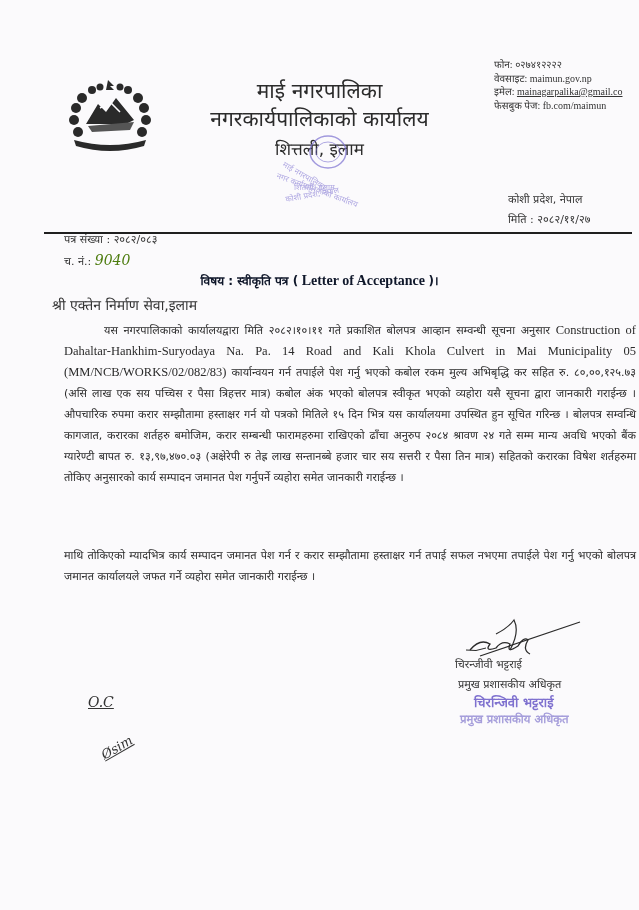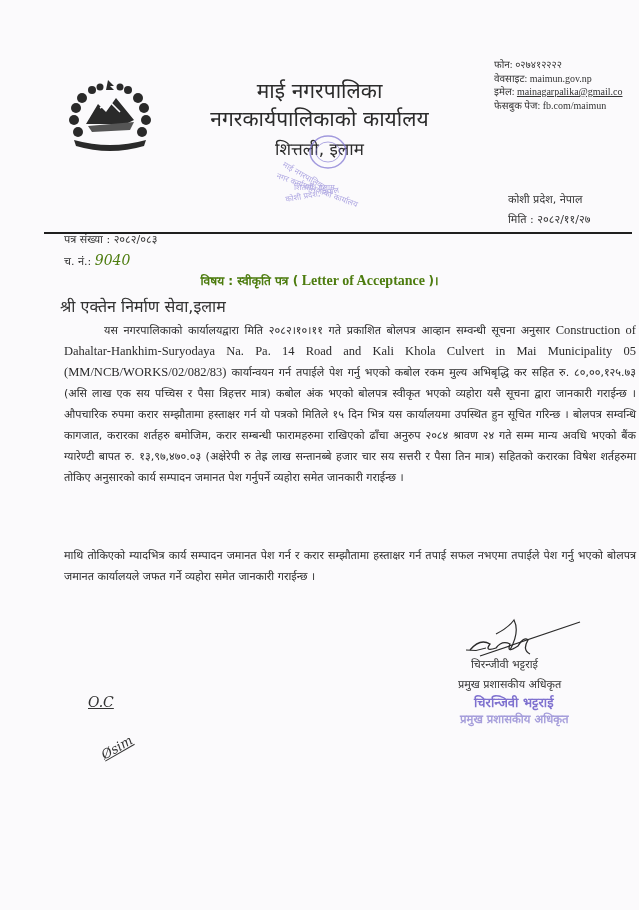--- a/index.html
+++ b/index.html
@@ -15,29 +15,29 @@
   .org-line1 { left: 0; width: 639px; top: 76px; text-align: center; font-size: 21px; color: #2b2b2b; font-family: "DejaVu Sans", sans-serif; }
   .org-line2 { left: 0; width: 639px; top: 104px; text-align: center; font-size: 21px; color: #2b2b2b; font-family: "DejaVu Sans", sans-serif; }
   .org-line3 { left: 0; width: 639px; top: 137px; text-align: center; font-size: 17px; color: #2b2b2b; font-family: "DejaVu Sans", sans-serif; box-sizing: border-box; }
   .contact { left: 494px; top: 58px; font-size: 10px; line-height: 13.5px; color: #333; font-family: "Liberation Serif", serif; white-space: nowrap; }
   .contact u { }
   .stamp { left: 268px; top: 132px; width: 95px; height: 80px; }
   .ref-left { left: 64px; top: 190px; font-size: 11px; line-height: 20px; color: #333; font-family: "DejaVu Sans", sans-serif; margin-top: 40px; }
   .hand { font-family: "DejaVu Serif", serif; font-style: italic; font-size: 14px; color: #4d7c0f; }
   .ref-right { left: 508px; top: 190px; font-size: 11px; line-height: 20px; color: #333; font-family: "DejaVu Sans", sans-serif; }
   .hr { left: 44px; width: 588px; top: 232px; height: 2px; background: #1f1f1f; }
-  .subject { left: 0; width: 639px; top: 272px; text-align: center; font-size: 12px; font-weight: bold; color: #4d7c0f; font-family: "DejaVu Sans", sans-serif; }
+  .subject { left: 0; width: 639px; top: 272px; text-align: center; font-size: 12px; font-weight: bold; color: #0f172a; font-family: "DejaVu Sans", sans-serif; }
   .subject .en { font-family: "Liberation Serif", serif; font-size: 14px; }
-  .recipient { left: 60px; top: 295px; font-size: 16px; color: #333; font-family: "DejaVu Sans", sans-serif; }
+  .recipient { left: 52px; top: 295px; font-size: 14px; color: #333; font-family: "DejaVu Sans", sans-serif; }
   .para { left: 64px; width: 572px; font-size: 11px; line-height: 21px; color: #2a2a2a; font-family: "DejaVu Sans", sans-serif; text-align: justify; }
   .para .en { font-family: "Liberation Serif", serif; font-size: 12.5px; }
   .p1 { top: 320px; text-indent: 40px; }
   .p2 { top: 545px; }
   .sig-area { left: 440px; top: 610px; width: 190px; height: 120px; }
-  .sig-name { left: 455px; top: 656px; font-size: 11px; color: #333; font-family: "DejaVu Sans", sans-serif; margin-left: 16px; }
+  .sig-name { left: 455px; top: 656px; font-size: 11px; color: #333; font-family: "DejaVu Sans", sans-serif; }
   .sig-title { left: 458px; top: 676px; font-size: 11px; color: #333; font-family: "DejaVu Sans", sans-serif; }
   .seal-name { left: 474px; top: 693px; font-size: 13px; color: #6a5ac8; font-family: "DejaVu Sans", sans-serif; font-weight: bold; opacity: 0.85; }
   .seal-title { left: 460px; top: 711px; font-size: 11.5px; color: #8a80d0; font-family: "DejaVu Sans", sans-serif; font-weight: bold; opacity: 0.75; }
   .oc-note { left: 88px; top: 694px; font-family: "DejaVu Serif", serif; font-style: italic; font-size: 14px; color: #333; }
   .oc-note2 { left: 100px; top: 740px; font-family: "DejaVu Serif", serif; font-style: italic; font-size: 13px; color: #333; }
 </style>
 </head>
 <body>
 
 <div class="abs emblem">

